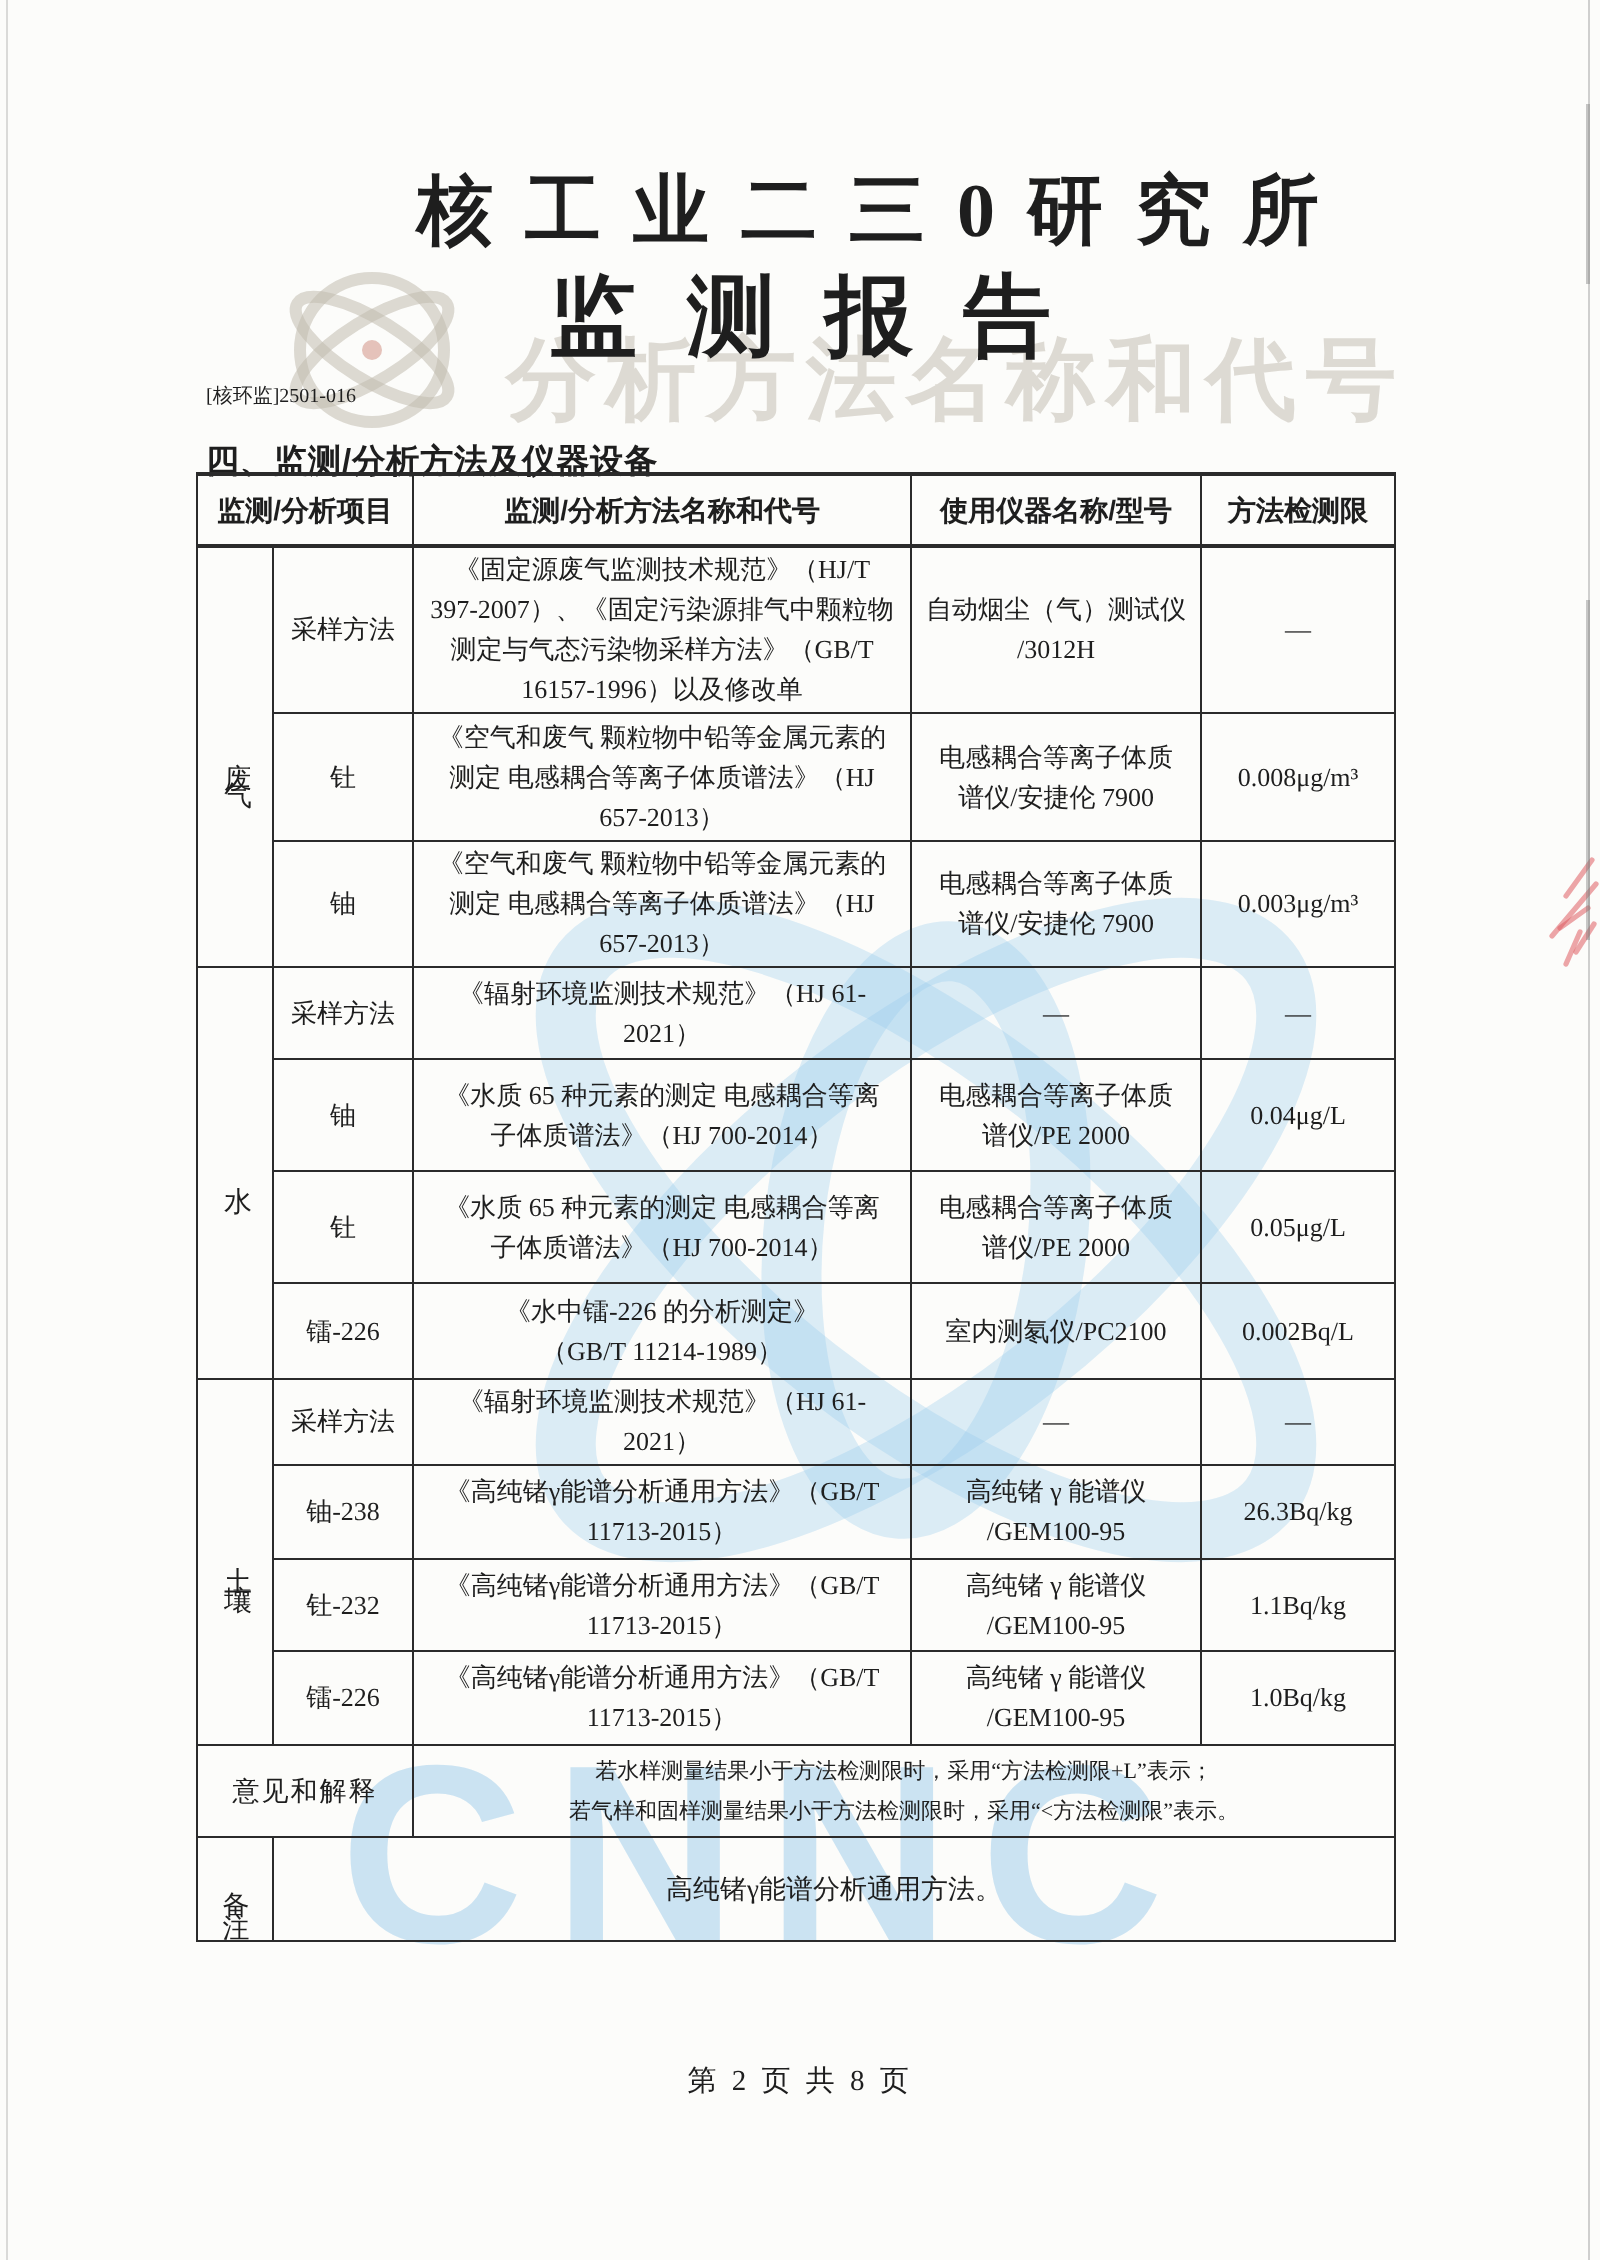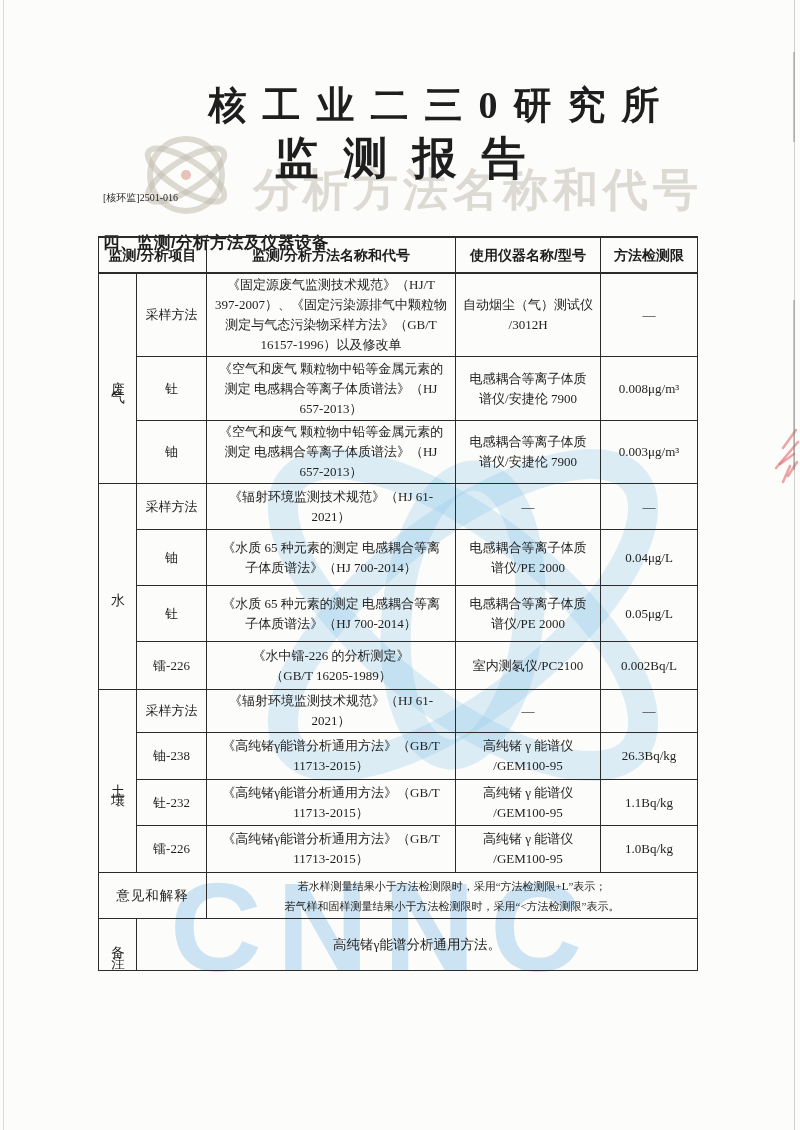--- a/index.html
+++ b/index.html
@@ -44,21 +44,21 @@
     text-align:center;font-weight:bold;font-size:44px;
     letter-spacing:25px;text-indent:25px;
   }
   .doc-number{
     position:absolute;top:191px;left:103px;z-index:1;
     font-size:10px;
   }
   .section-heading{
     position:absolute;top:220px;left:103px;z-index:1;
     font-family:"Liberation Sans","DejaVu Sans",sans-serif;
-    font-weight:bold;font-size:16.5px;letter-spacing:0.5px;margin-top:12px;
+    font-weight:bold;font-size:16.5px;letter-spacing:0.5px;
   }
   
   table.report{
     position:absolute;left:98px;top:236px;z-index:1;
     width:599px;border-collapse:collapse;table-layout:fixed;
     font-size:13px;
   }
   table.report th,table.report td{
     border:1px solid var(--line);
     padding:1px 3px;
@@ -214,21 +214,21 @@
         <td class="item">钍</td>
         <td class="method">《水质 65 种元素的测定 电感耦合等离
 子体质谱法》（HJ 700-2014）</td>
         <td class="instr">电感耦合等离子体质
 谱仪/PE 2000</td>
         <td class="limit">0.05μg/L</td>
       </tr>
       <tr style="height:48px">
         <td class="item">镭-226</td>
         <td class="method">《水中镭-226 的分析测定》
-（GB/T 16205-1989）</td>
+（GB/T 11214-1989）</td>
         <td class="instr">室内测氡仪/PC2100</td>
         <td class="limit">0.002Bq/L</td>
       </tr>
 
       <tr style="height:36px">
         <td class="group sec" rowspan="4">土壤</td>
         <td class="item sec">采样方法</td>
         <td class="method sec">《辐射环境监测技术规范》（HJ 61-2021）</td>
         <td class="instr sec">—</td>
         <td class="limit sec">—</td>
@@ -264,19 +264,20 @@
 若气样和固样测量结果小于方法检测限时，采用“&lt;方法检测限”表示。</td>
       </tr>
 
       <tr style="height:52px">
         <td class="note-label sec">备注</td>
         <td class="note-content sec" colspan="4">高纯锗γ能谱分析通用方法。</td>
       </tr>
     </tbody>
   </table>
 
+  <div class="footer">第 2 页 共 8 页</div>
 
   <div class="edge edge-left"></div>
   <div class="edge edge-right"></div>
   <div class="edge edge-right-d1"></div>
   <div class="edge edge-right-d2"></div>
 
 </div>
 
 </body></html>

